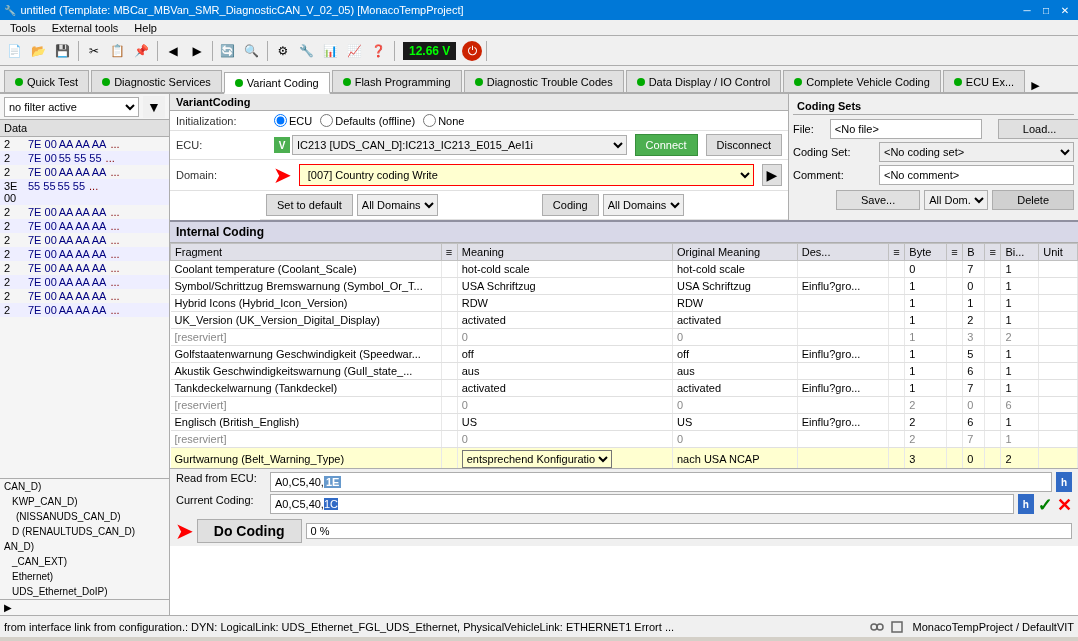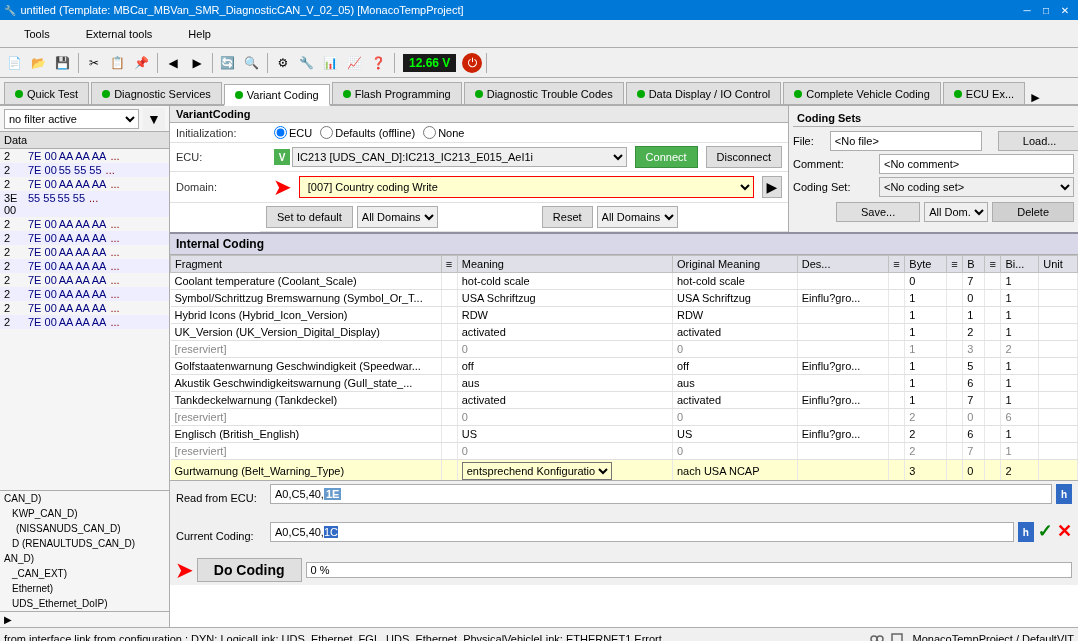--- a/index.html
+++ b/index.html
@@ -24,26 +24,25 @@
       border: none;
       color: white;
       cursor: pointer;
       display: flex; align-items: center; justify-content: center;
       font-size: 10px;
     }
 
     
     .menu-bar {
       background: #f0f0f0;
-      height: 28px;
+      height: 16px;
       display: flex;
       align-items: center;
       border-bottom: 1px solid #adadad;
-      padding: 0 16px;
-      gap: 20px;
+      padding: 0 2px;
     }
     .menu-item {
       padding: 2px 8px;
       cursor: pointer;
       height: 100%;
       display: flex; align-items: center;
     }
 
     
     .toolbar {
@@ -244,21 +243,21 @@
       max-width: 200px;
       text-overflow: ellipsis;
     }
 
     
     .bottom-section {
       background: #f0f0f0;
       border-top: 1px solid #adadad;
       padding: 3px 6px;
     }
-    .read-row { display: flex; align-items: flex-end; margin-bottom: 16px; gap: 4px; }
+    .read-row { display: flex; align-items: flex-start; margin-bottom: 2px; gap: 4px; }
     .read-label { width: 90px; }
     .read-btn {
       width: 16px; height: 20px;
       background: #316ac5;
       color: white;
       border: none;
       font-size: 10px;
       font-weight: bold;
       cursor: pointer;
       display: flex; align-items: center; justify-content: center;
@@ -542,44 +541,44 @@
             <option>[007] Country coding Write</option>
           </select>
           <button class="btn" style="width:20px; padding:0; font-size:14px;">▶</button>
         </div>
 
         <div class="vc-action-row">
           <button class="btn">Set to default</button>
           <select style="height:22px; border:1px solid #adadad; font-size:11px;">
             <option>All Domains</option>
           </select>
-          <button class="btn" style="margin-left:100px;">Reset</button>
+          <button class="btn" style="margin-left:100px;">Coding</button>
           <select style="height:22px; border:1px solid #adadad; font-size:11px;">
             <option>All Domains</option>
           </select>
         </div>
       </div>
 
       <div style="width:290px; border-left:1px solid #adadad; background:#f0f0f0; padding:4px;">
         <div class="cs-title">Coding Sets</div>
         <div class="cs-row">
           <span class="cs-label">File:</span>
           <input class="cs-input" style="flex: 1 1 0%;" value="&lt;No file&gt;">
           <button class="cs-btn">Load...</button>
           <button class="cs-btn">Configure...</button>
         </div>
         <div class="cs-row">
-          <span class="cs-label">Comment:</span>
-          <input class="cs-input" style="flex: 1 1 0%;" value="&lt;No comment&gt;">
-        </div>
-        <div class="cs-row">
           <span class="cs-label">Coding Set:</span>
           <select style="flex:1; height:20px; border:1px solid #adadad; font-size:11px;">
             <option>&lt;No coding set&gt;</option>
           </select>
+        </div>
+        <div class="cs-row">
+          <span class="cs-label">Comment:</span>
+          <input class="cs-input" style="flex: 1 1 0%;" value="&lt;No comment&gt;">
         </div>
         <div style="display:flex; gap:4px; justify-content:flex-end; padding-top:2px;">
           <button class="cs-btn">Save...</button>
           <select style="height:20px; border:1px solid #adadad; font-size:11px;">
             <option>All Dom.</option>
           </select>
           <button class="cs-btn" style="background:#d0d0d0;">Delete</button>
         </div>
       </div>
     </div>

